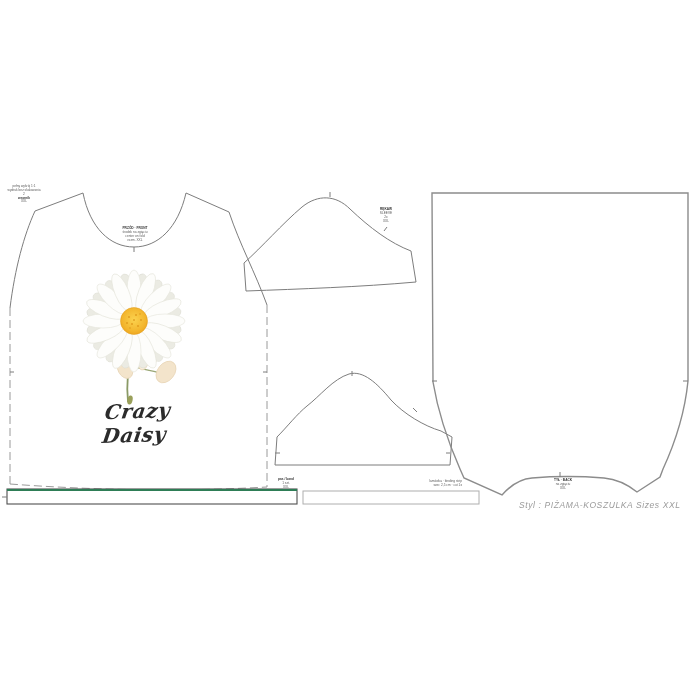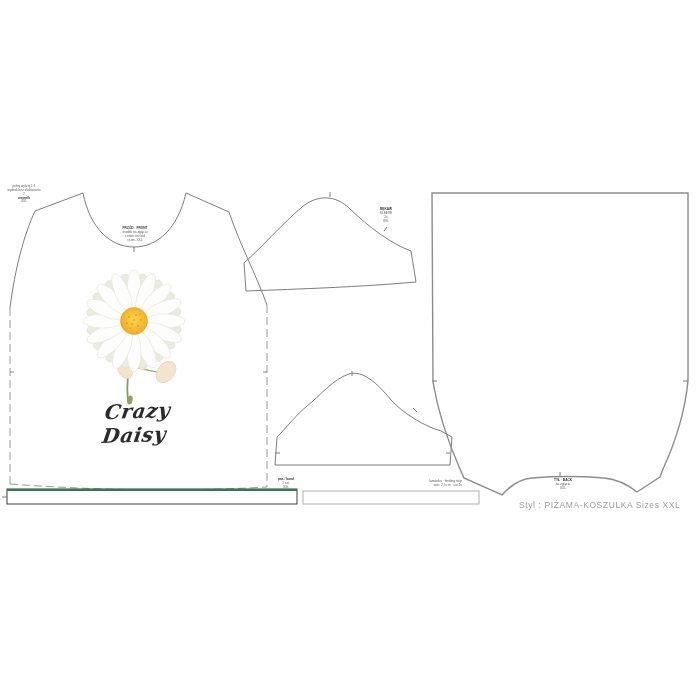--- a/index.html
+++ b/index.html
@@ -14,21 +14,21 @@
   .strip2{fill:#ffffff;stroke:#aeaeae;stroke-width:1;}
   .bandline{stroke:#2e7d56;stroke-width:2;}
   .micro{position:absolute;font-size:6.4px;line-height:1.18;color:#5a5a5a;
          text-align:center;transform:scale(.5);transform-origin:top center;white-space:nowrap;}
   .micro .strong{font-weight:bold;color:#333;}
   .micro.ralign{text-align:right;transform-origin:top right;}
   .script-title{position:absolute;left:78px;top:399px;width:116px;text-align:center;
         font-family:"DejaVu Serif", serif;font-style:italic;font-weight:bold;
         font-size:20px;color:#2b2b2b;transform:skewX(-10deg) rotate(-2deg);letter-spacing:.5px;}
   .style-line{position:absolute;left:519px;top:500px;font-size:8.5px;letter-spacing:.6px;
-        color:#9b9b9b;white-space:nowrap;}
+        color:#9b9b9b;white-space:nowrap;font-style:italic;}
 </style>
 </head>
 <body>
 
 <div class="stage">
 
   <svg width="700" height="700" viewBox="0 0 700 700">
 
     <g>
       <path class="outline" d="M 10,308 C 15,268 24,235 35,211 L 83,193

